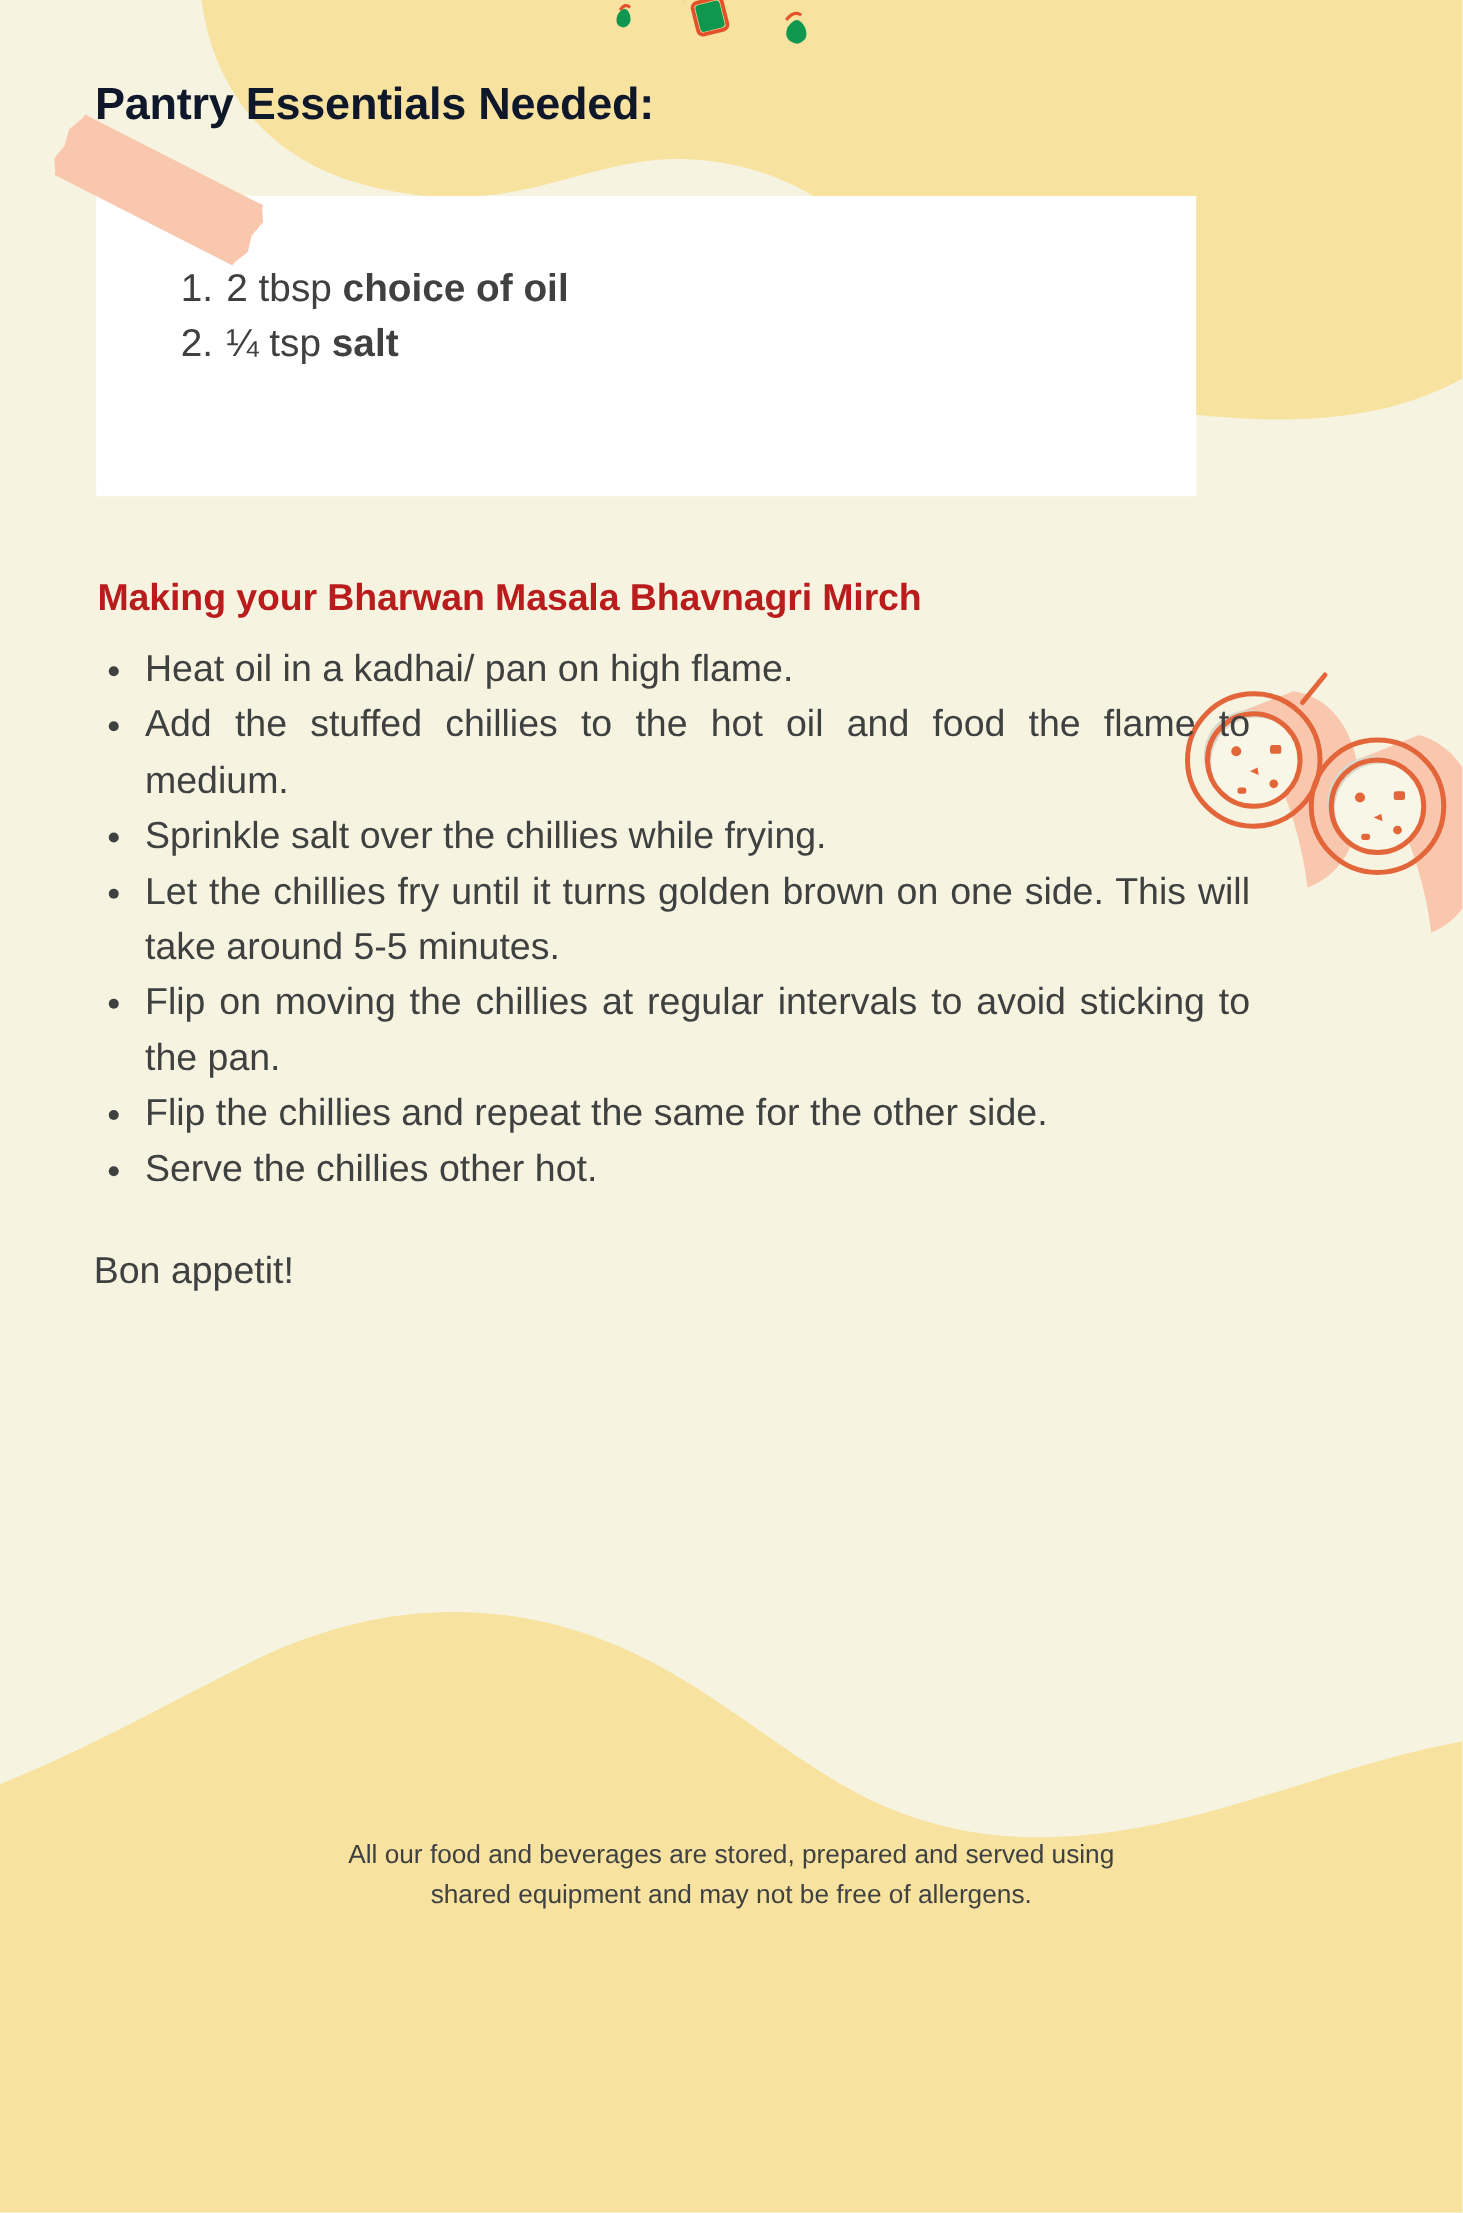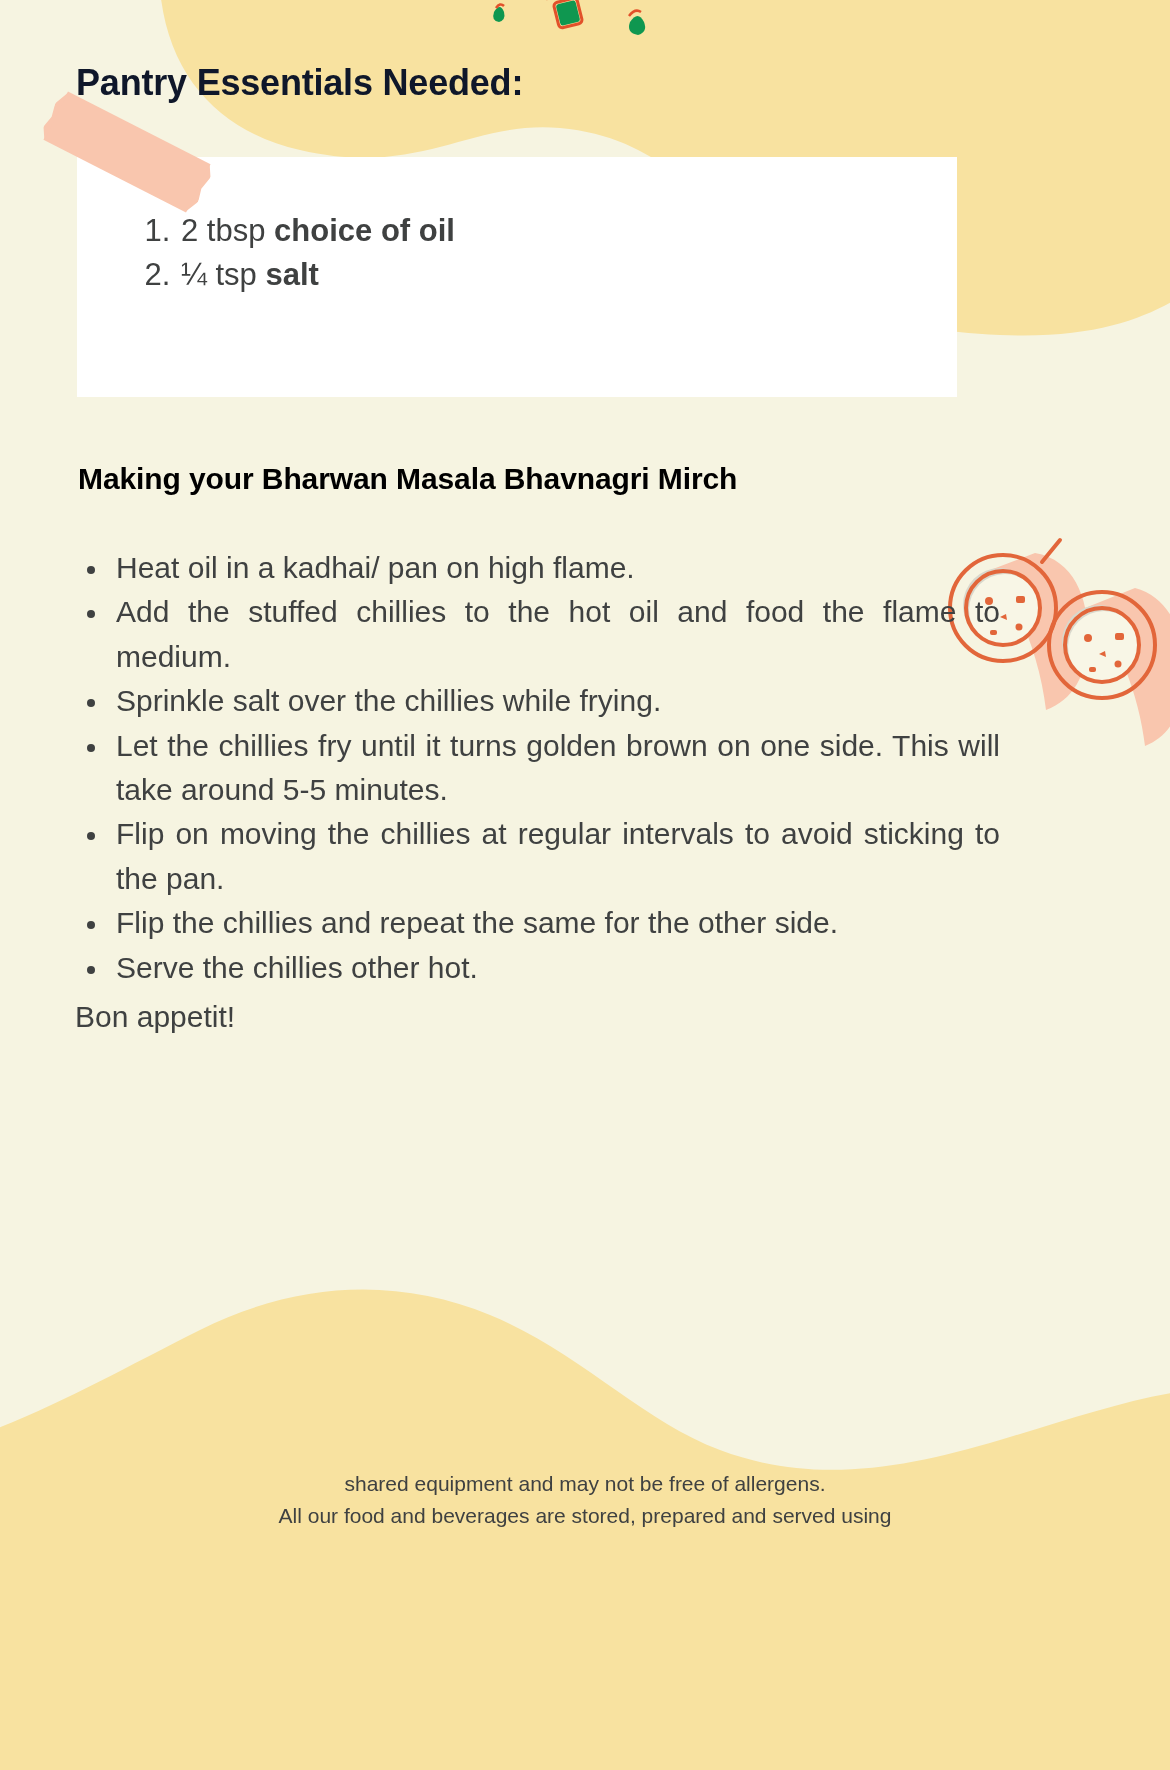--- a/index.html
+++ b/index.html
@@ -102,28 +102,28 @@
   .ingredient-list li .amt { font-weight: normal; }
   .ingredient-list li .item { font-weight: bold; }
 
   
   .making-heading {
     position: absolute;
     left: 78px;
     top: 462px;
     font-size: 30px;
     font-weight: bold;
-    color: #000000;
+    color: #b91c1c;
     letter-spacing: -0.1px;
   }
 
   .steps {
     position: absolute;
     left: 52px;
-    top: 546px;
+    top: 514px;
     width: 890px;
     margin: 0;
     padding: 0 0 0 58px;
     list-style: disc;
     color: #3f4141;
     font-size: 30px;
     line-height: 1.48;
     text-align: justify;
   }
   .steps li { margin: 0; padding-left: 6px; }
@@ -246,17 +246,17 @@
     <li>Sprinkle salt over the chillies while frying.</li>
     <li>Let the chillies fry until it turns golden brown on one side. This will take around 5-5 minutes.</li>
     <li>Flip on moving the chillies at regular intervals to avoid sticking to the pan.</li>
     <li>Flip the chillies and repeat the same for the other side.</li>
     <li>Serve the chillies other hot.</li>
   </ul>
 
   <div class="bon">Bon appetit!</div>
 
   <div class="disclaimer">
+    <span>All our food and beverages are stored, prepared and served using</span>
     <span>shared equipment and may not be free of allergens.</span>
-    <span>All our food and beverages are stored, prepared and served using</span>
   </div>
 
 </div>
 
 </body></html>

